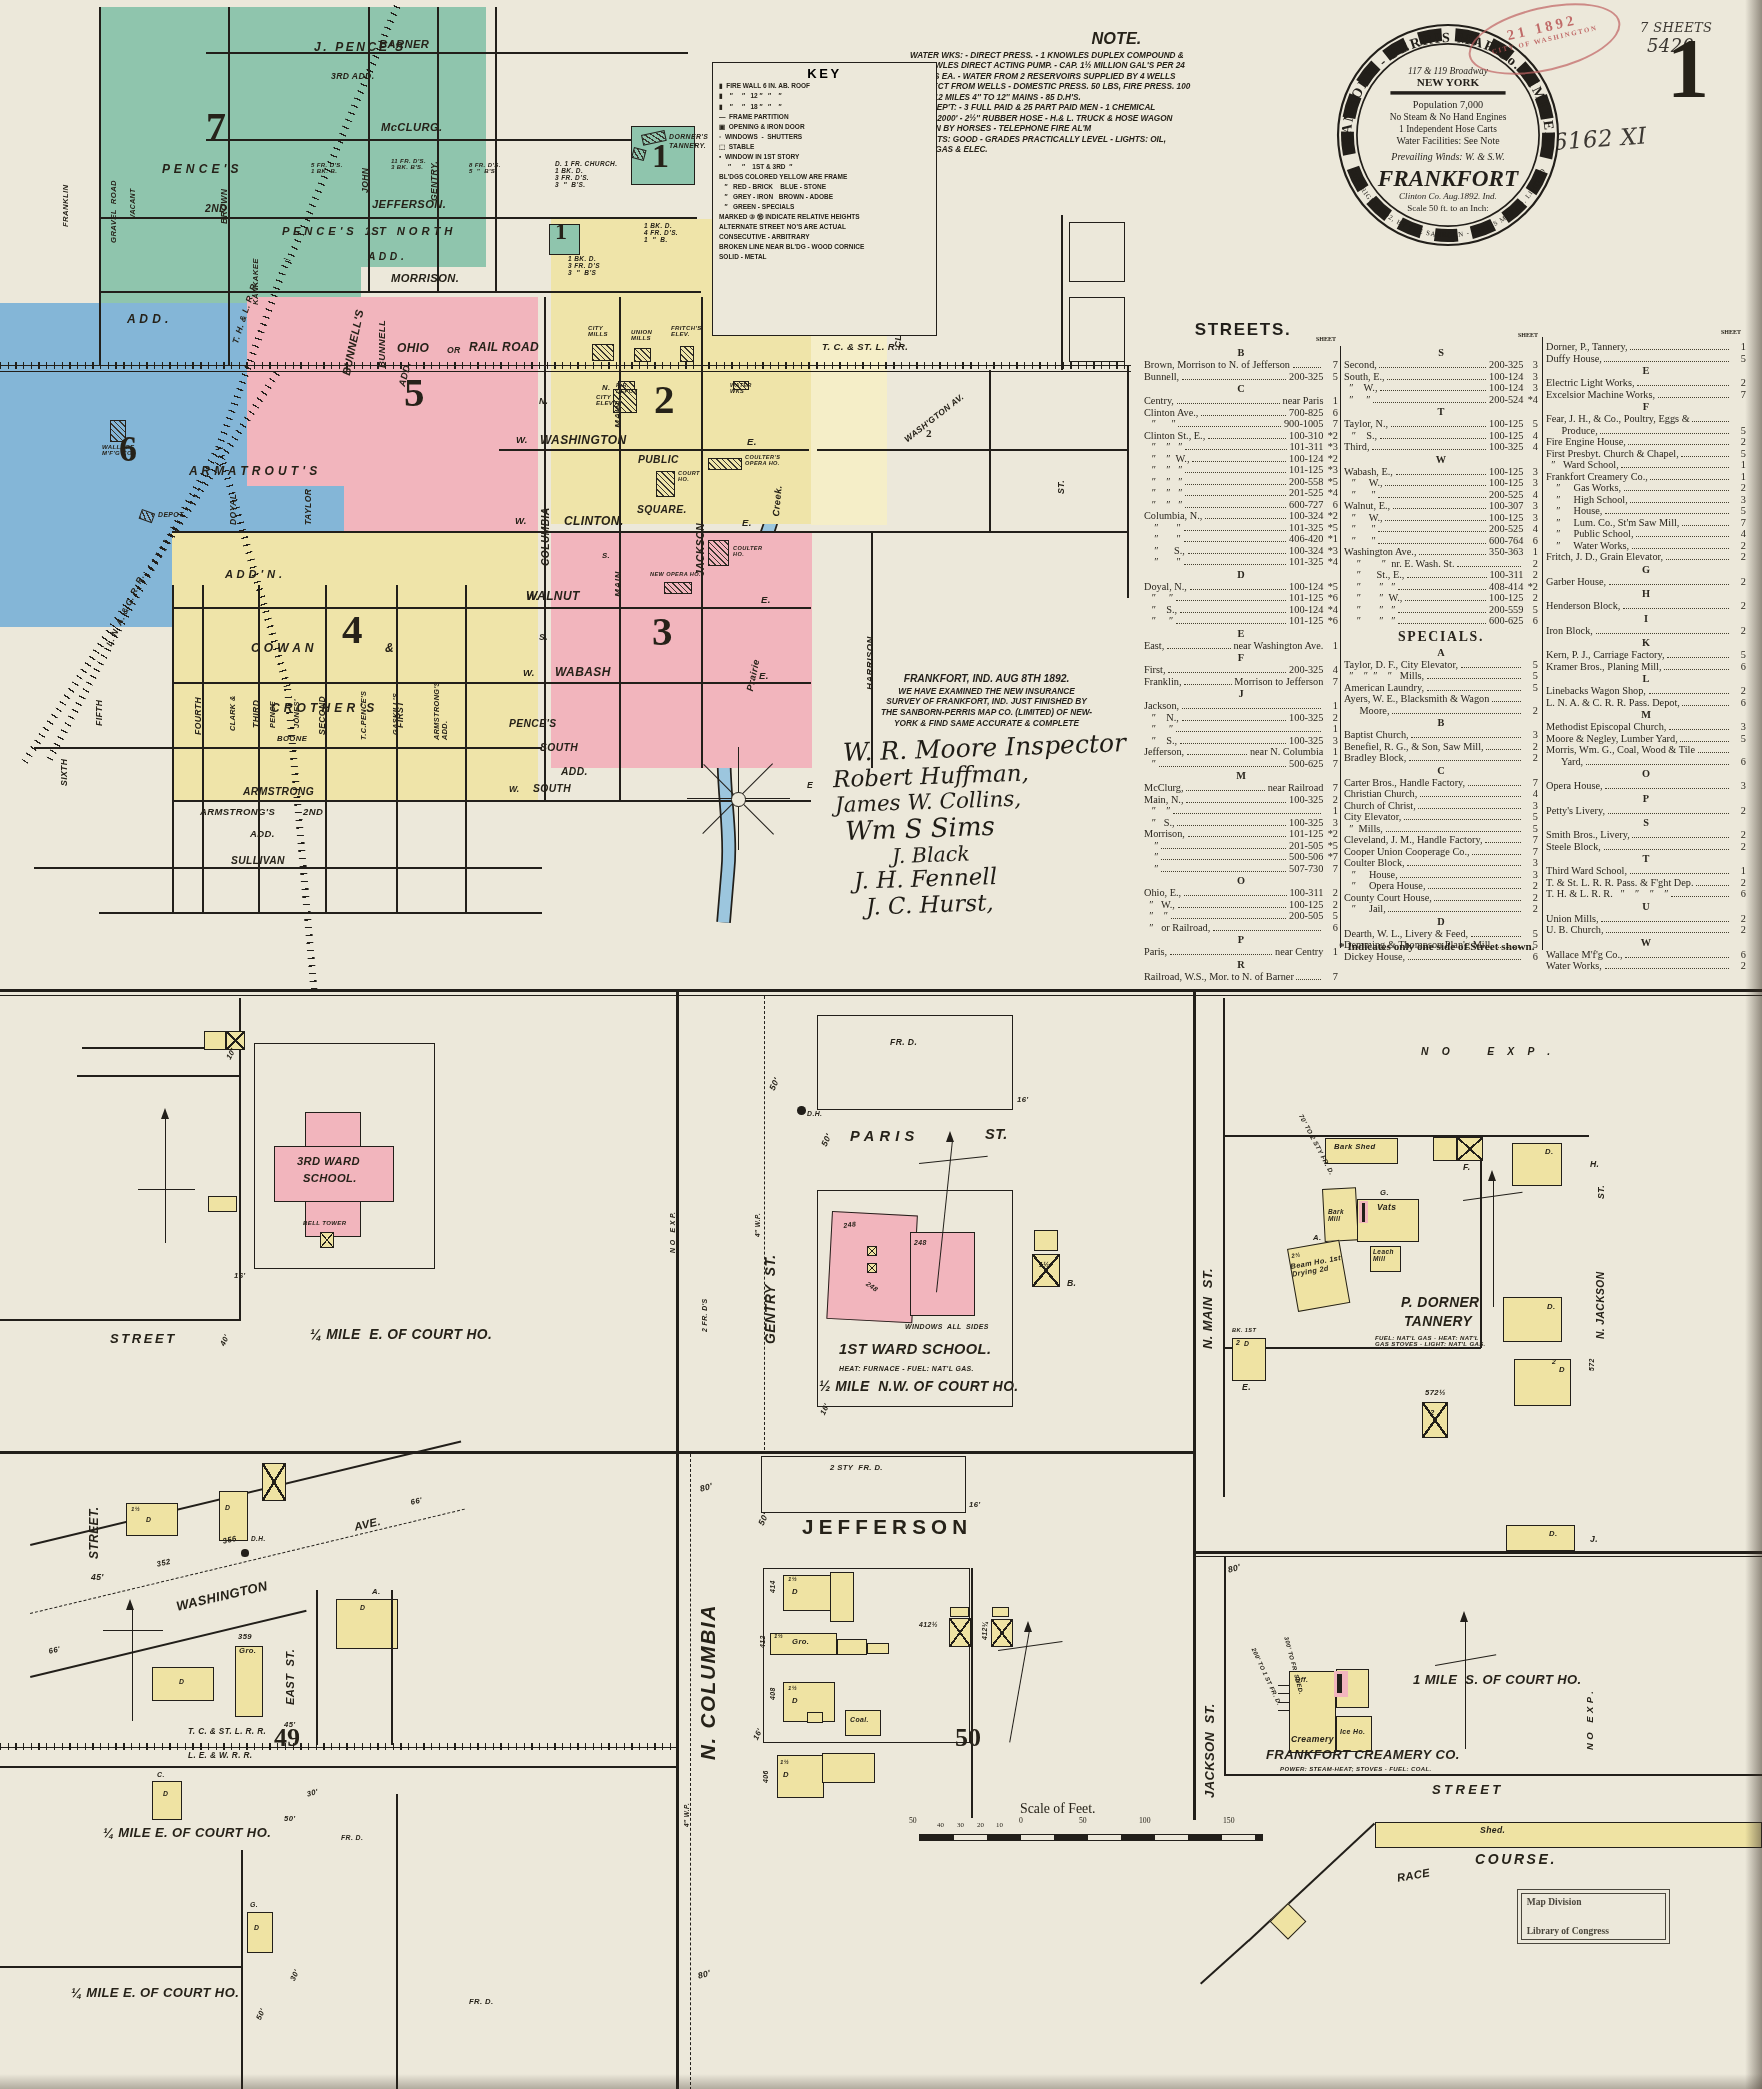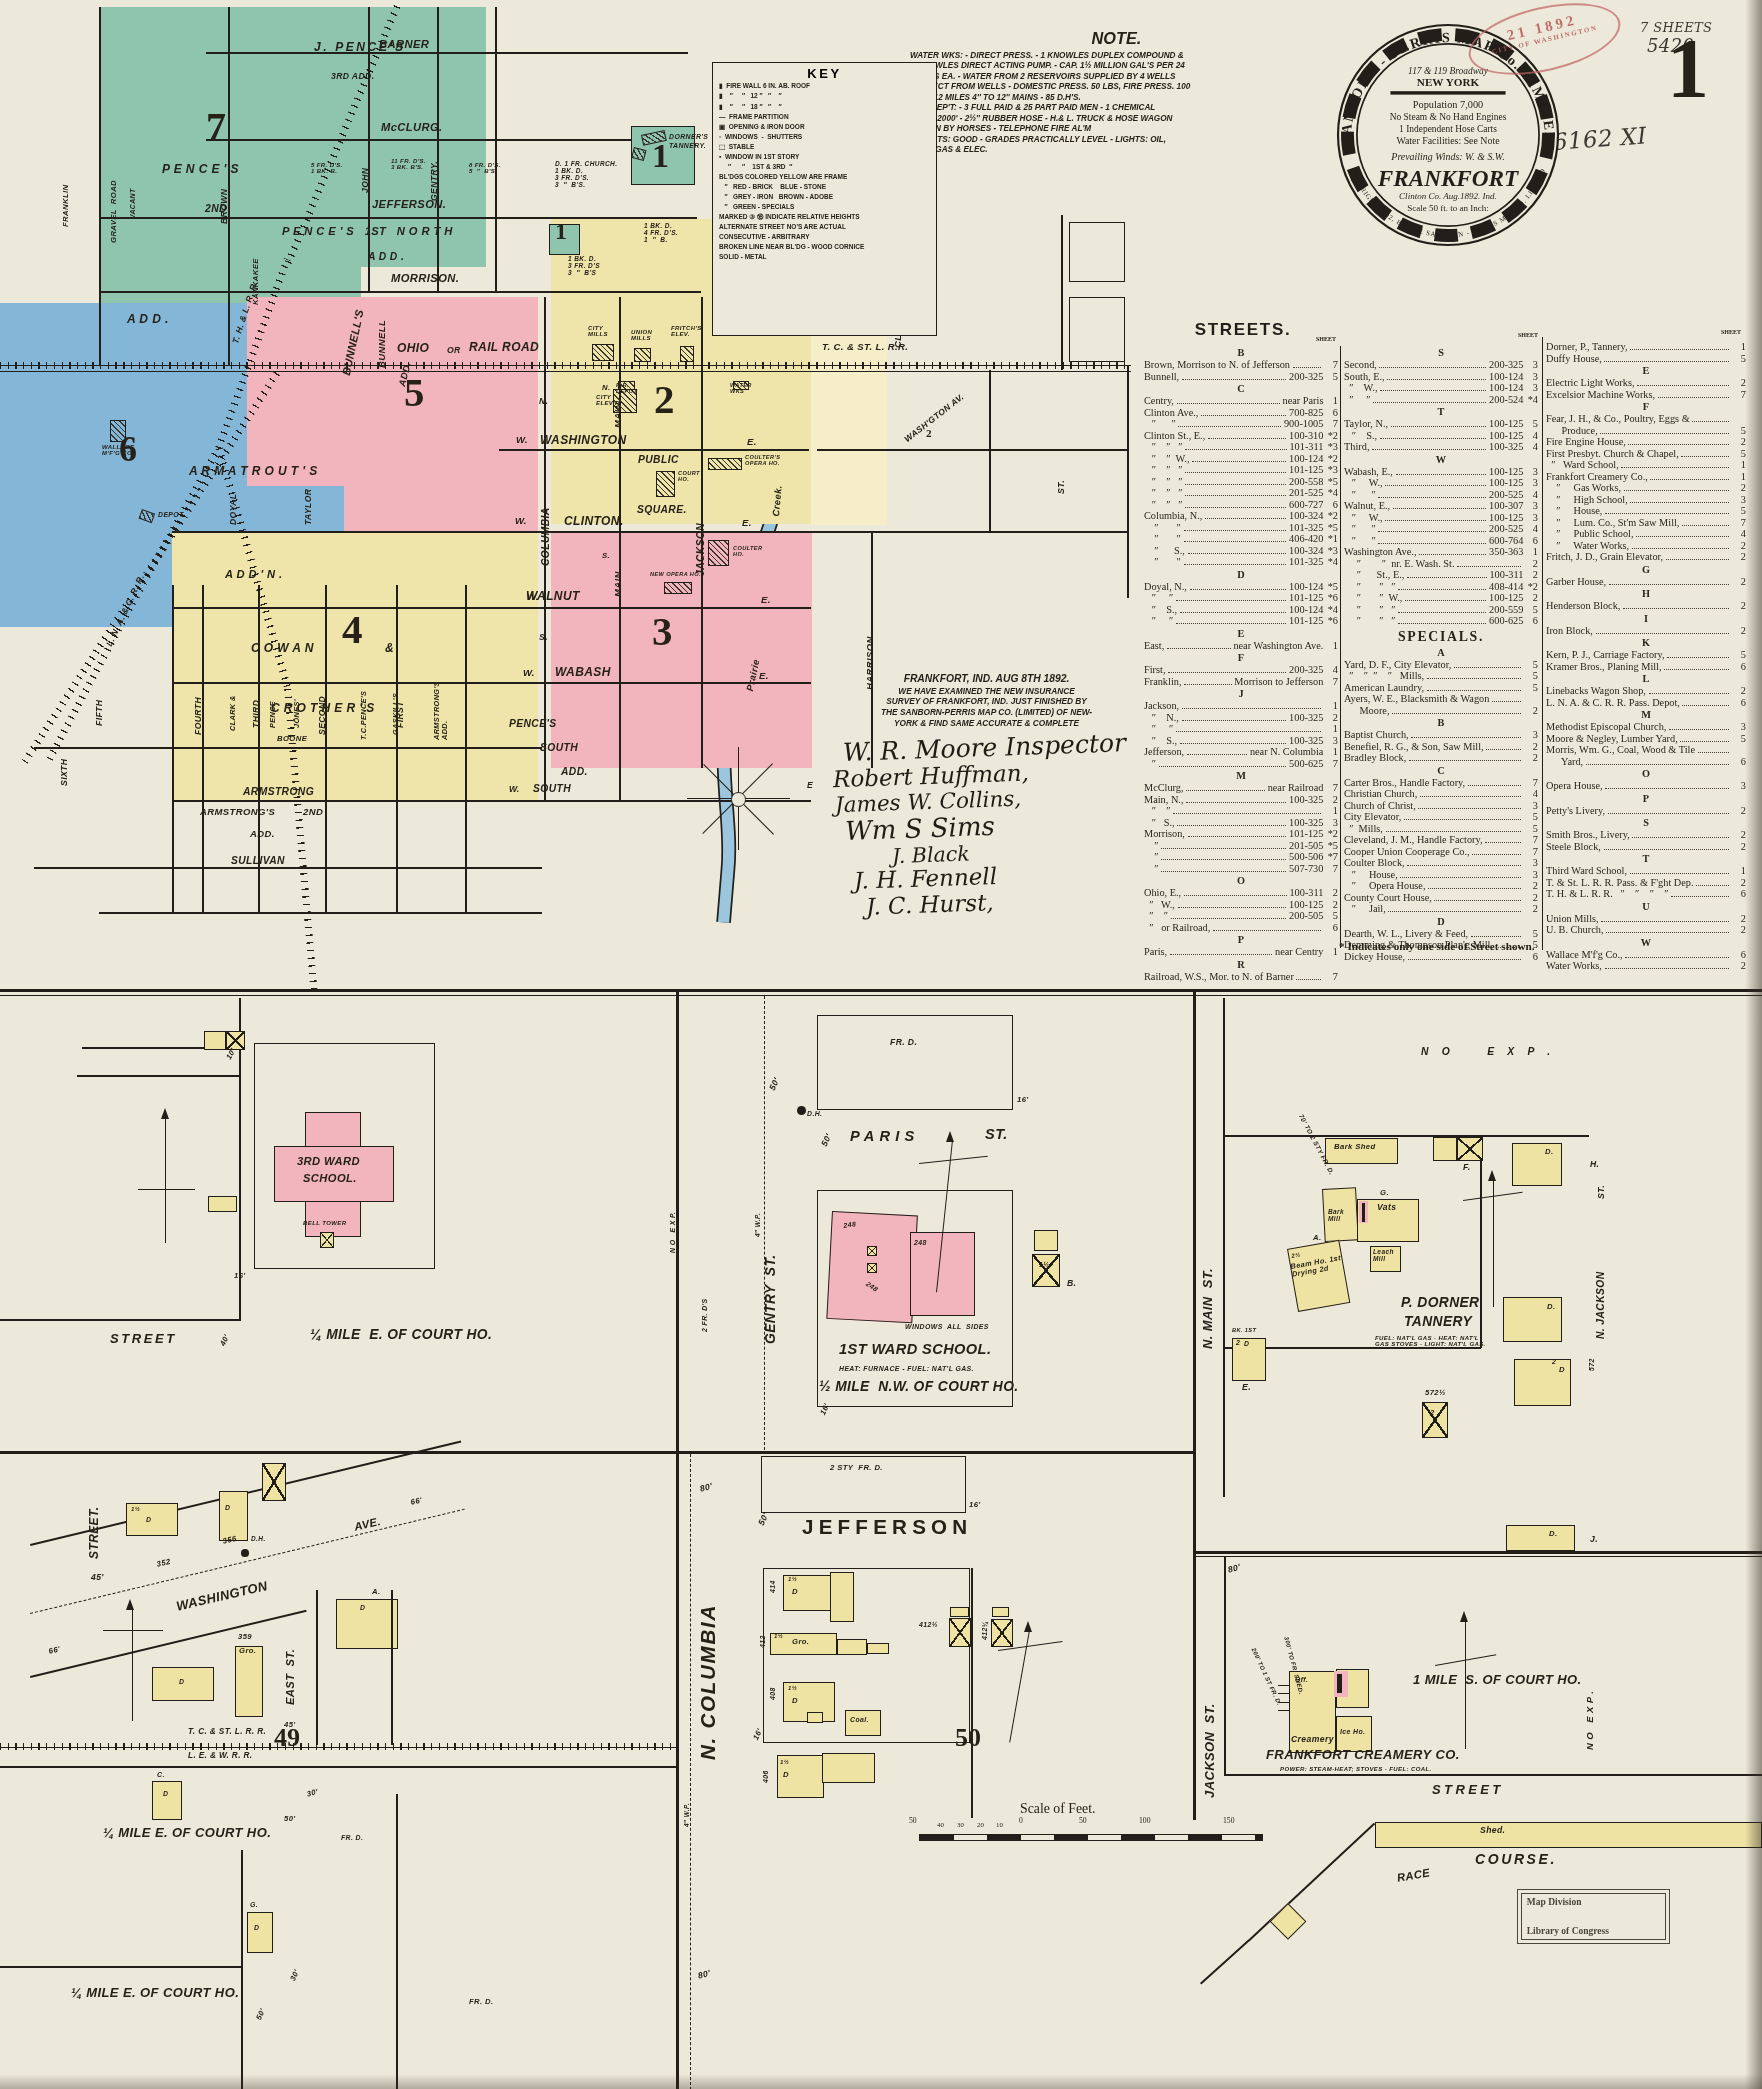--- a/index.html
+++ b/index.html
@@ -1161,21 +1161,21 @@
         <span class="ixs">6</span>
       </div>
 
       <div class="ixrow hdr"><span class="ixl"> </span></div>
 
       <div class="ixrow hdr big"><span class="ixl">SPECIALS.</span></div>
 
       <div class="ixrow hdr"><span class="ixl">A</span></div>
 
       <div class="ixrow">
-        <span class="ixn">Yard, D. F., City Elevator,</span>
+        <span class="ixn">Taylor, D. F., City Elevator,</span>
         <span class="ixd"></span>
         <span class="ixr"></span>
         <span class="ixs">5</span>
       </div>
 
       <div class="ixrow">
         <span class="ixn">  ″    ″  ″    ″   Mills,</span>
         <span class="ixd"></span>
         <span class="ixr"></span>
         <span class="ixs">5</span>

